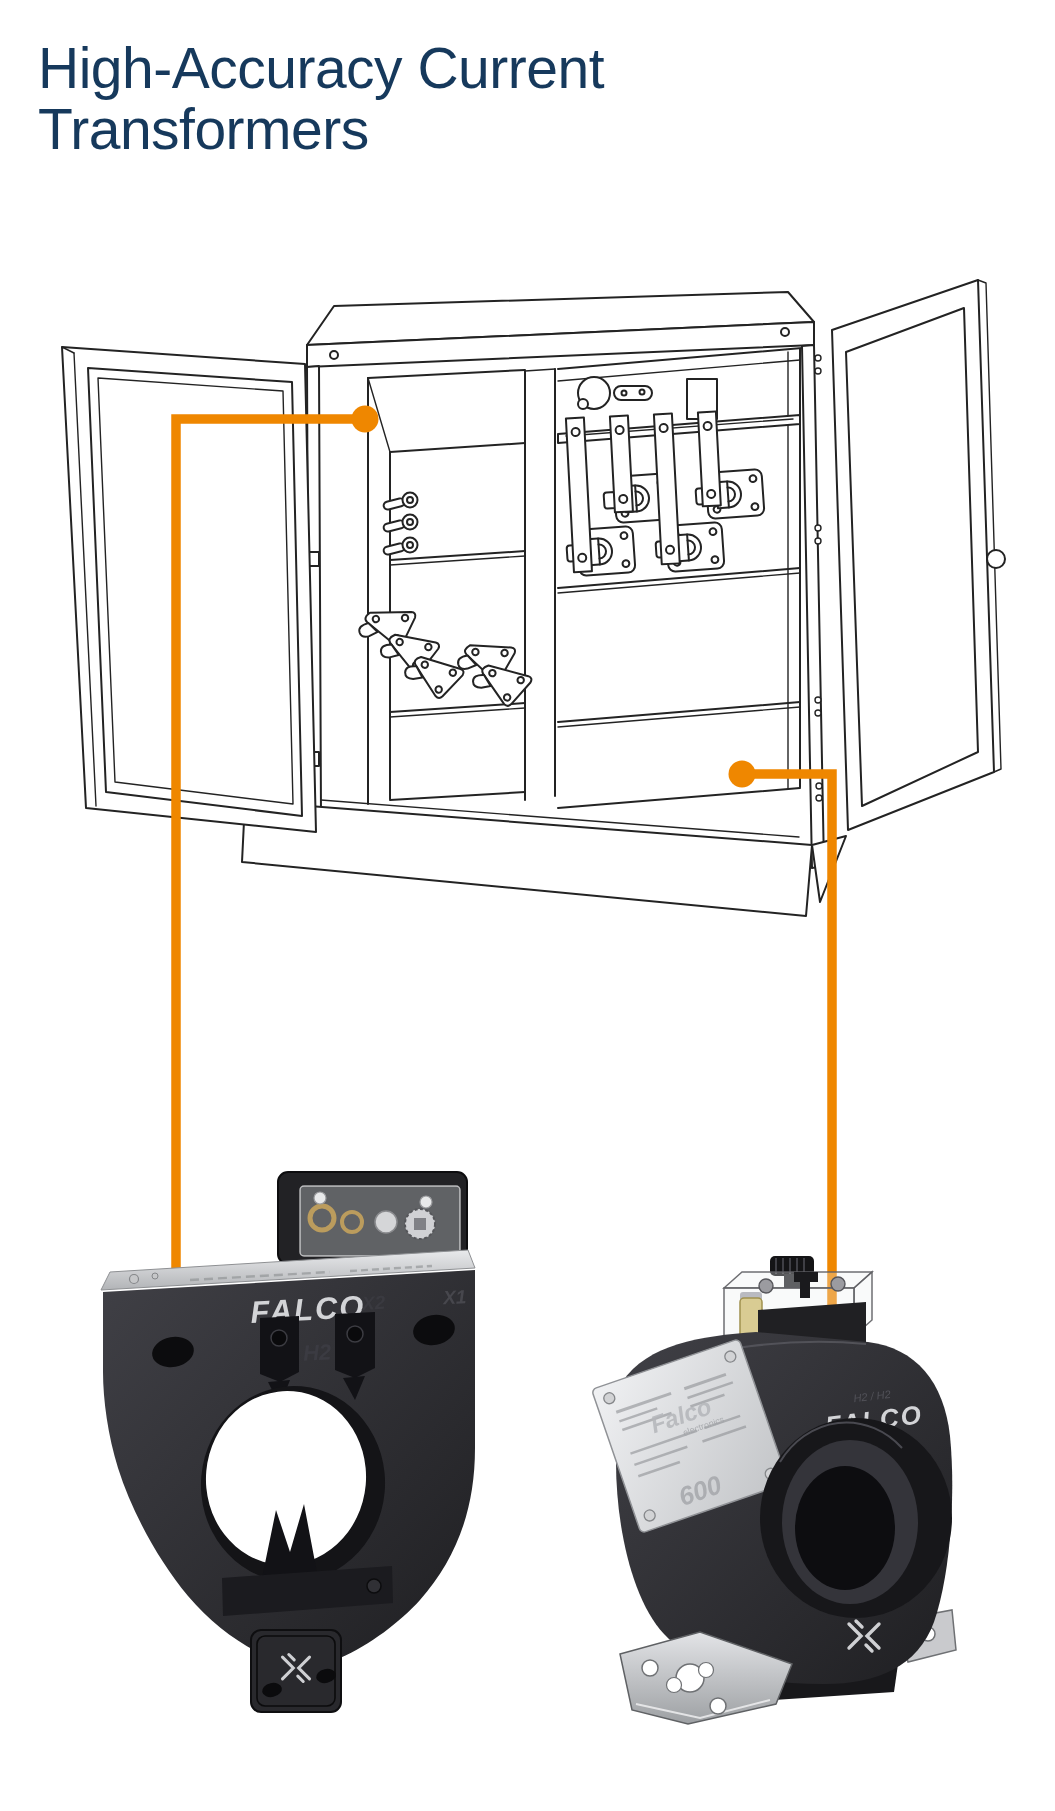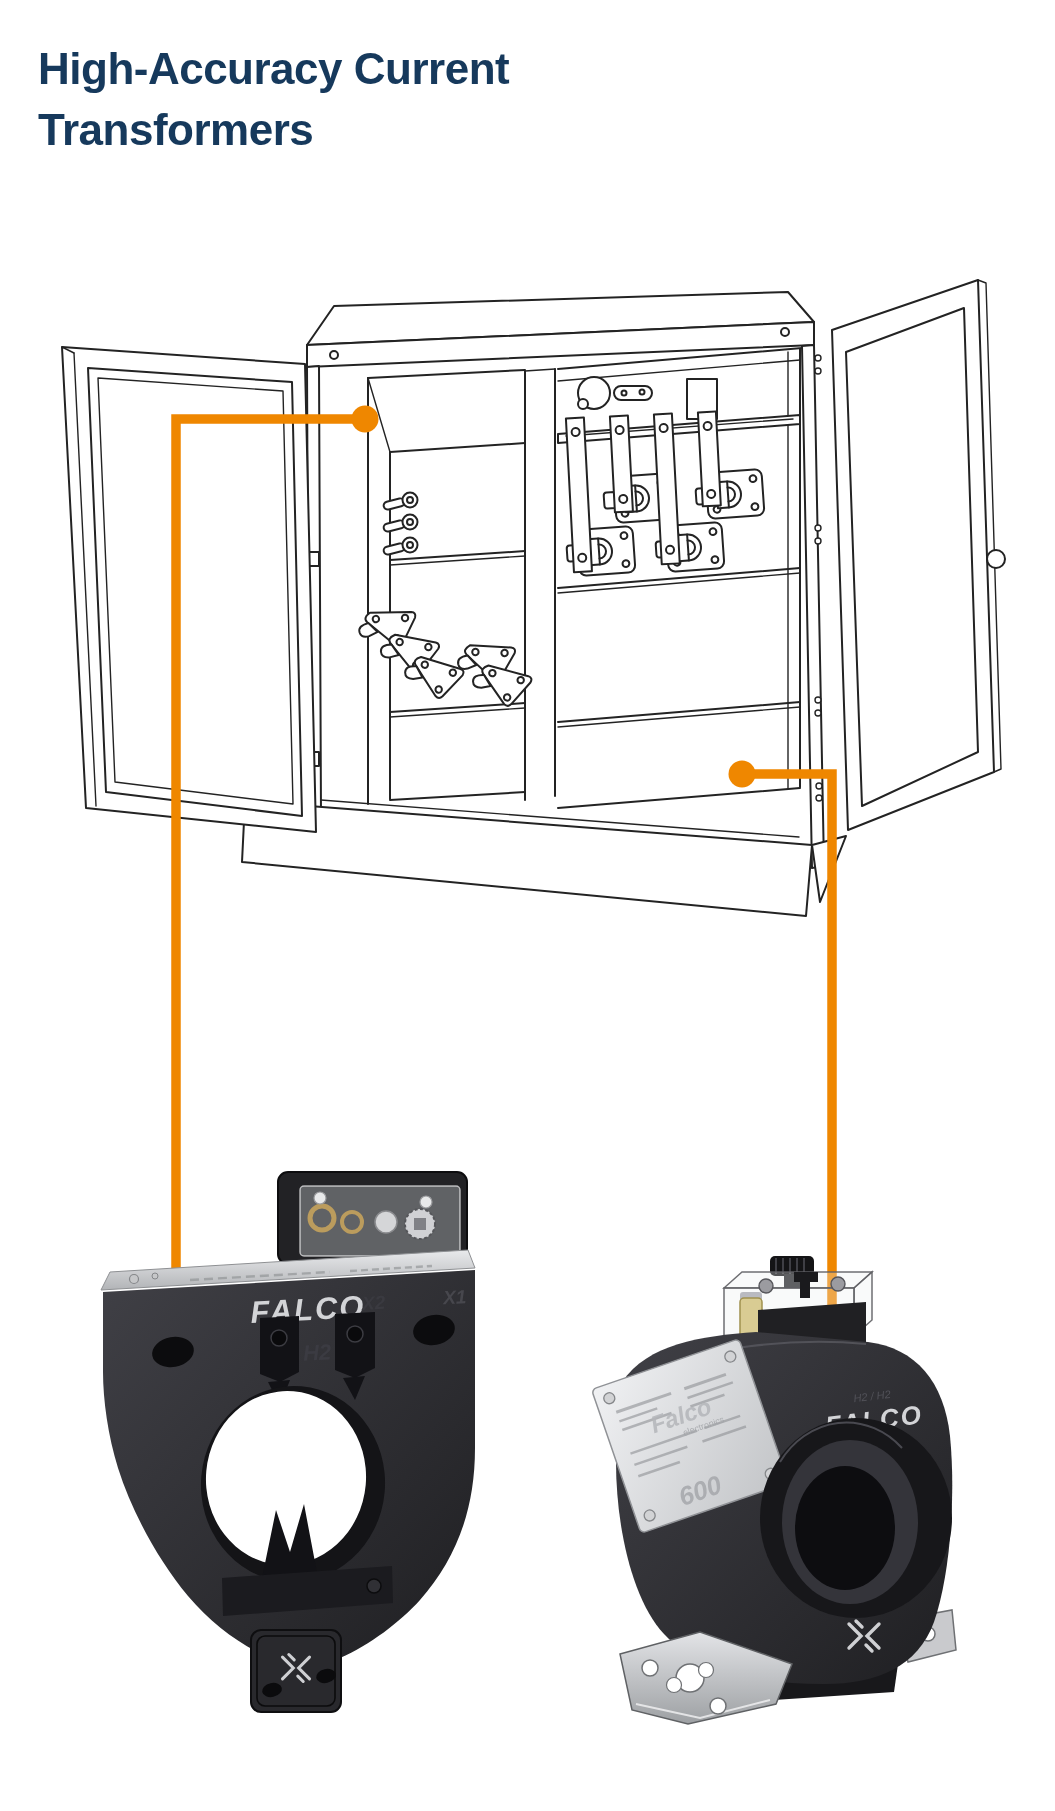--- a/index.html
+++ b/index.html
@@ -1,19 +1,19 @@
 <!DOCTYPE html>
 <html><head>
 <meta charset="utf-8">
 <style>
   html,body{margin:0;padding:0;background:#ffffff;}
   #stage{position:relative;width:1055px;height:1811px;background:#ffffff;overflow:hidden;
          font-family:"Liberation Sans", sans-serif;}
   #page-title{position:absolute;left:38px;top:38px;margin:0;color:#16395C;
-              font-size:44px;line-height:61px;font-weight:700;letter-spacing:-0.5px;}
+              font-size:57px;line-height:61px;font-weight:400;letter-spacing:-0.5px;}
   #page-title span{display:block;}
   svg{position:absolute;left:0;top:0;}
   .ln{stroke:#232323;stroke-width:2;fill:#ffffff;stroke-linejoin:round;stroke-linecap:round;}
   .lnf{stroke:#232323;stroke-width:2;fill:none;stroke-linejoin:round;stroke-linecap:round;}
   .thin{stroke-width:1.4;}
   .logoTxt{font-family:"Liberation Sans", sans-serif;font-style:italic;font-weight:700;
            fill:#d3d4d7;letter-spacing:2px;}
   .ghostTxt{font-family:"Liberation Sans", sans-serif;font-style:italic;font-weight:700;}
 </style>
 </head>

